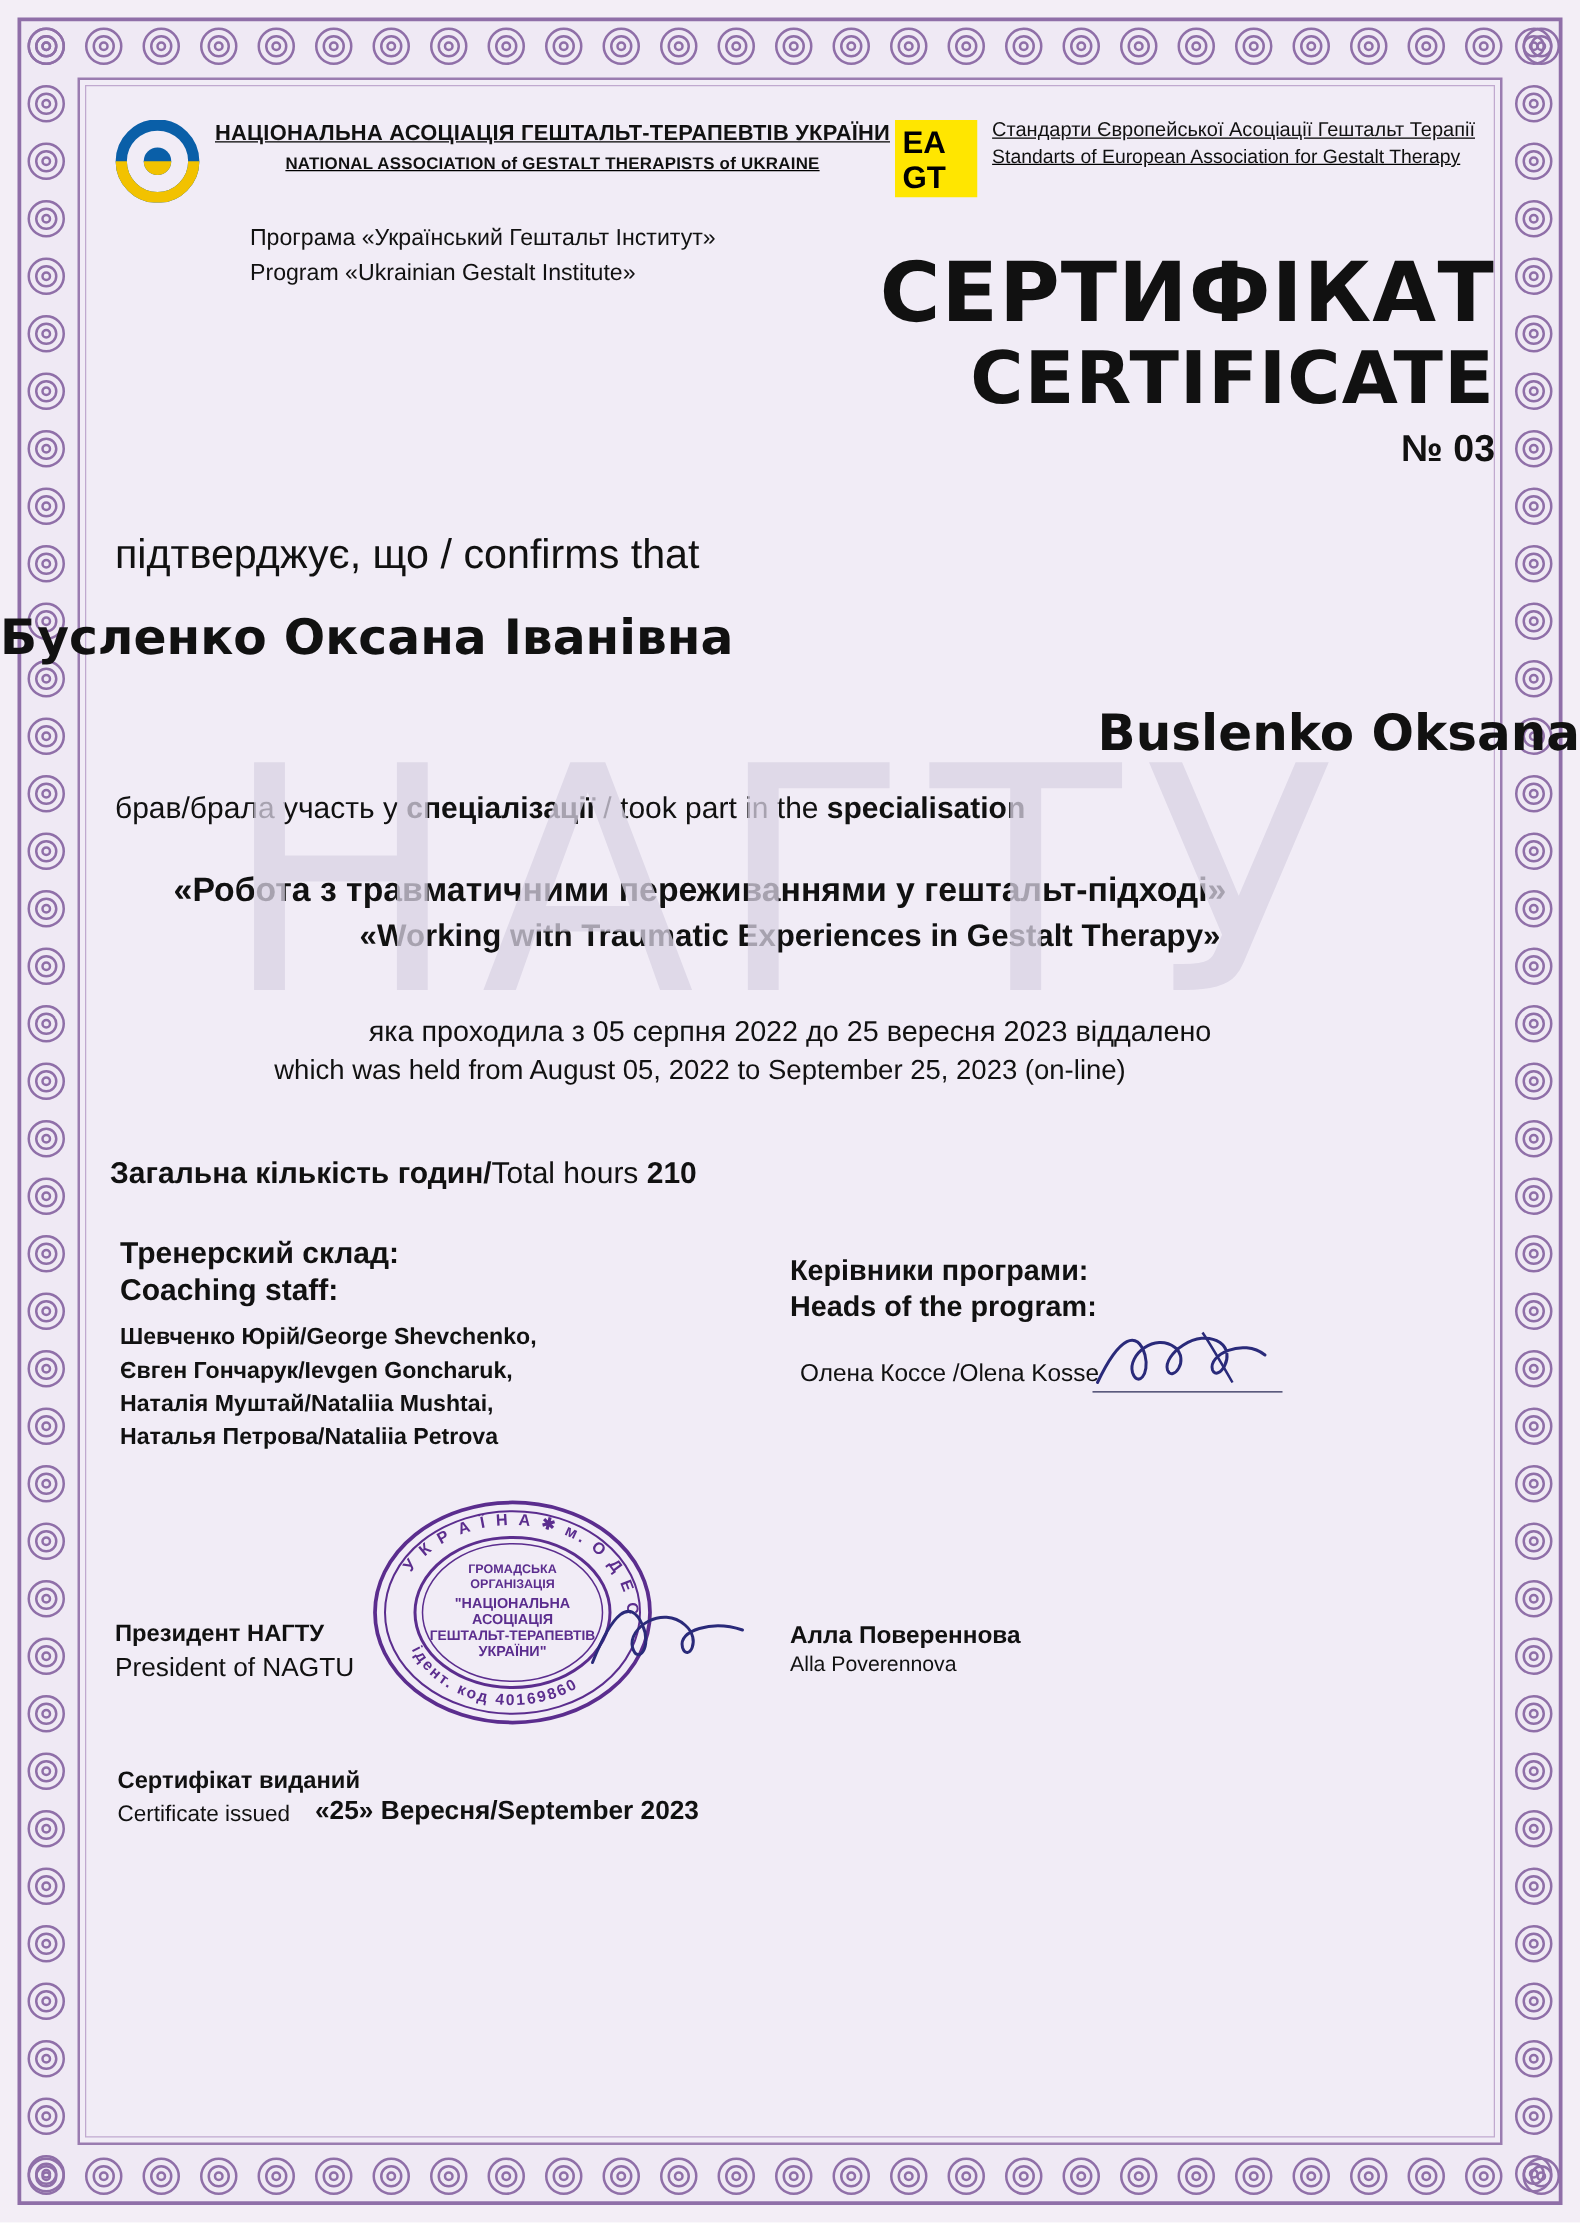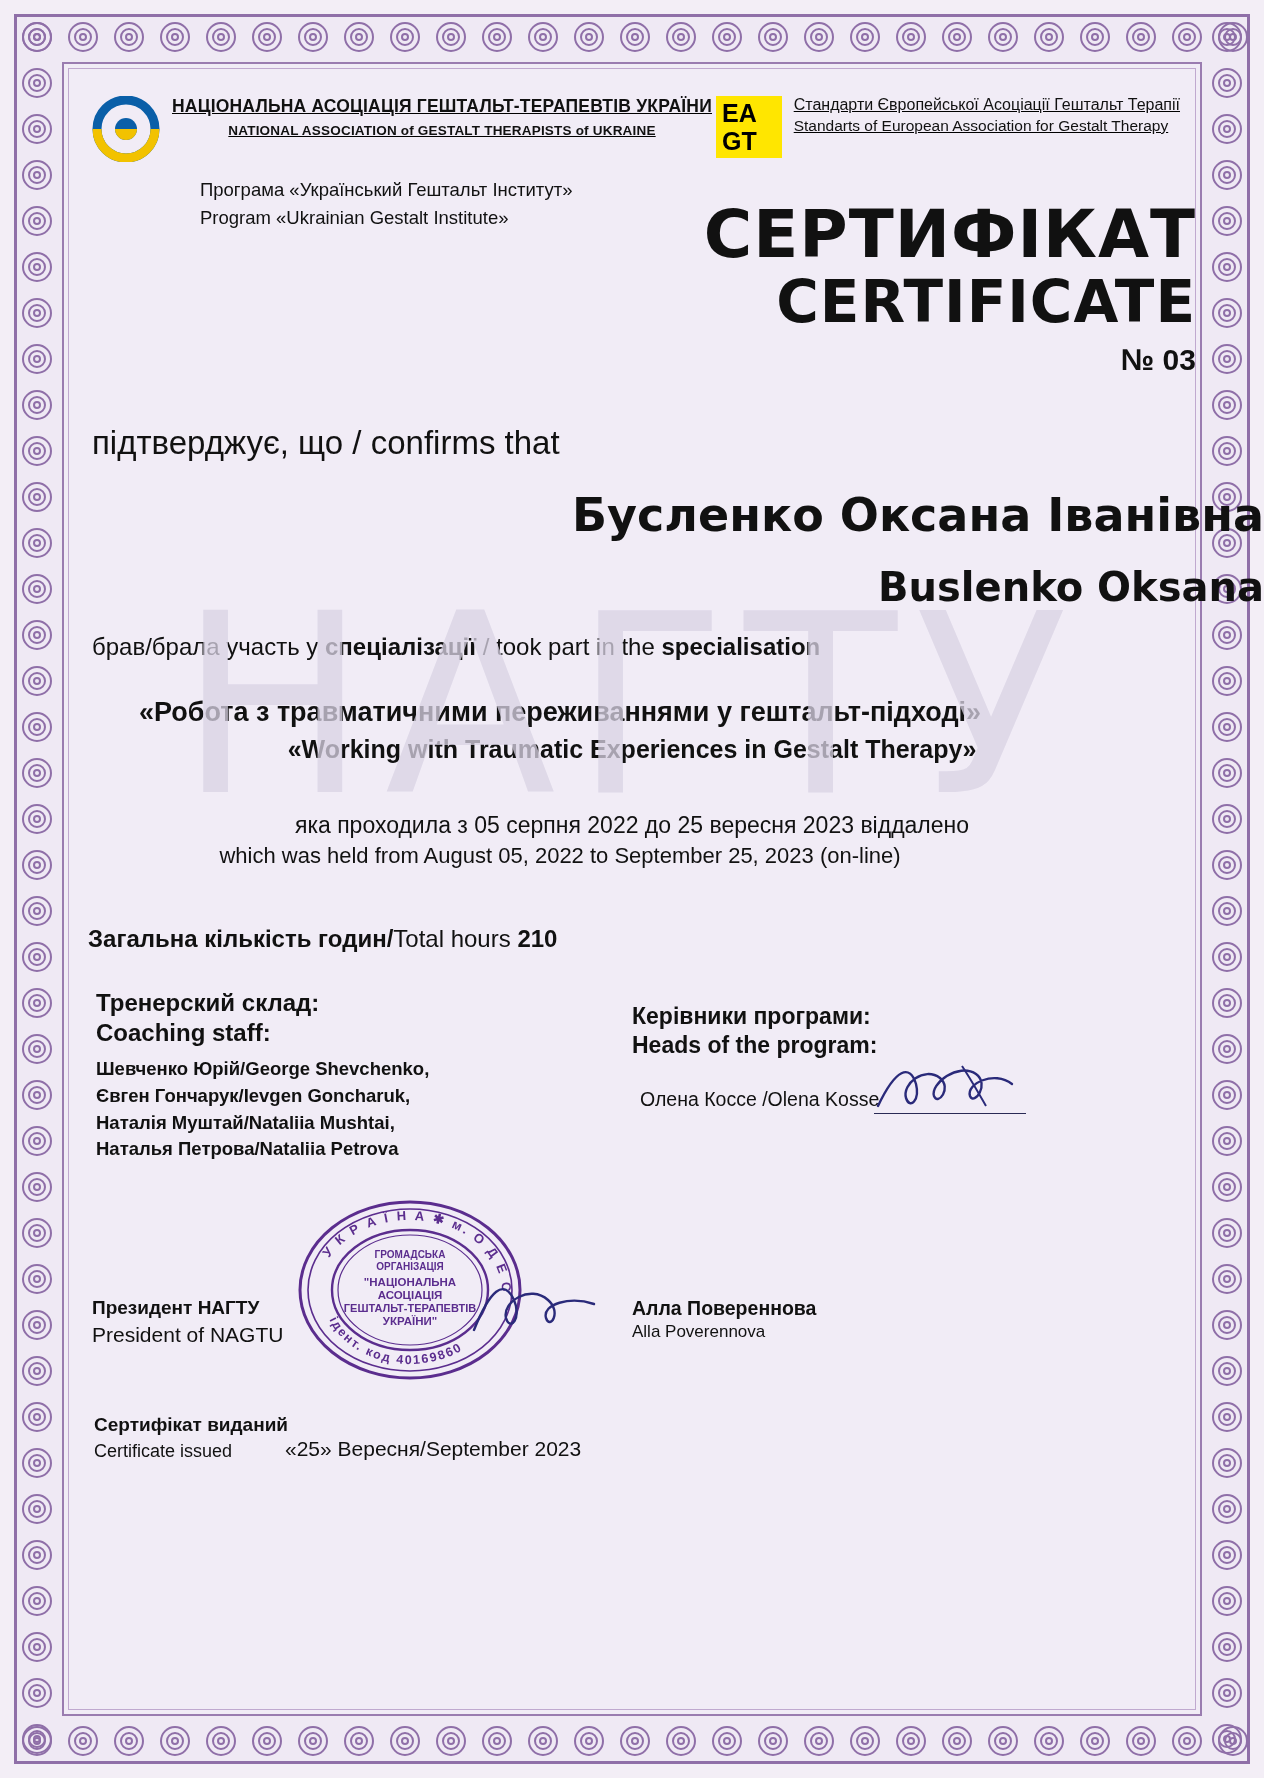--- a/index.html
+++ b/index.html
@@ -156,22 +156,22 @@
   .confirms {
     position: absolute;
     left: 92px; top: 424px;
     font-size: 33px;
     color: #111;
   }
   .name-ua {
     position: absolute;
     left: 0; top: 488px;
     width: 1264px;
-    text-align: right;
-    font-size: 46px;
+    text-align: left;
+    font-size: 39px;
     font-weight: bold;
     color: #111;
     font-family: "DejaVu Sans", sans-serif;
   }
   .name-en {
     position: absolute;
     left: 0; top: 564px;
     width: 1264px;
     text-align: right;
     font-size: 40px;
@@ -312,23 +312,22 @@
     font-size: 19px;
     font-weight: bold;
     color: #111;
     line-height: 1.4;
   }
   .issued .en { font-weight: normal; font-size: 18px; }
   .issued-date {
     position: absolute;
     left: 252px; top: 1437px;
     font-size: 21px;
-    font-weight: normal;
-    color: #111;
-    margin-left: 33px;
+    font-weight: bold;
+    color: #111;
   }
 </style>
 </head>
 <body>
 
 <div class="page">
 
   <div class="watermark-circle"></div>
   <div class="watermark-arc"></div>
   <div class="watermark">НАГТУ</div>

